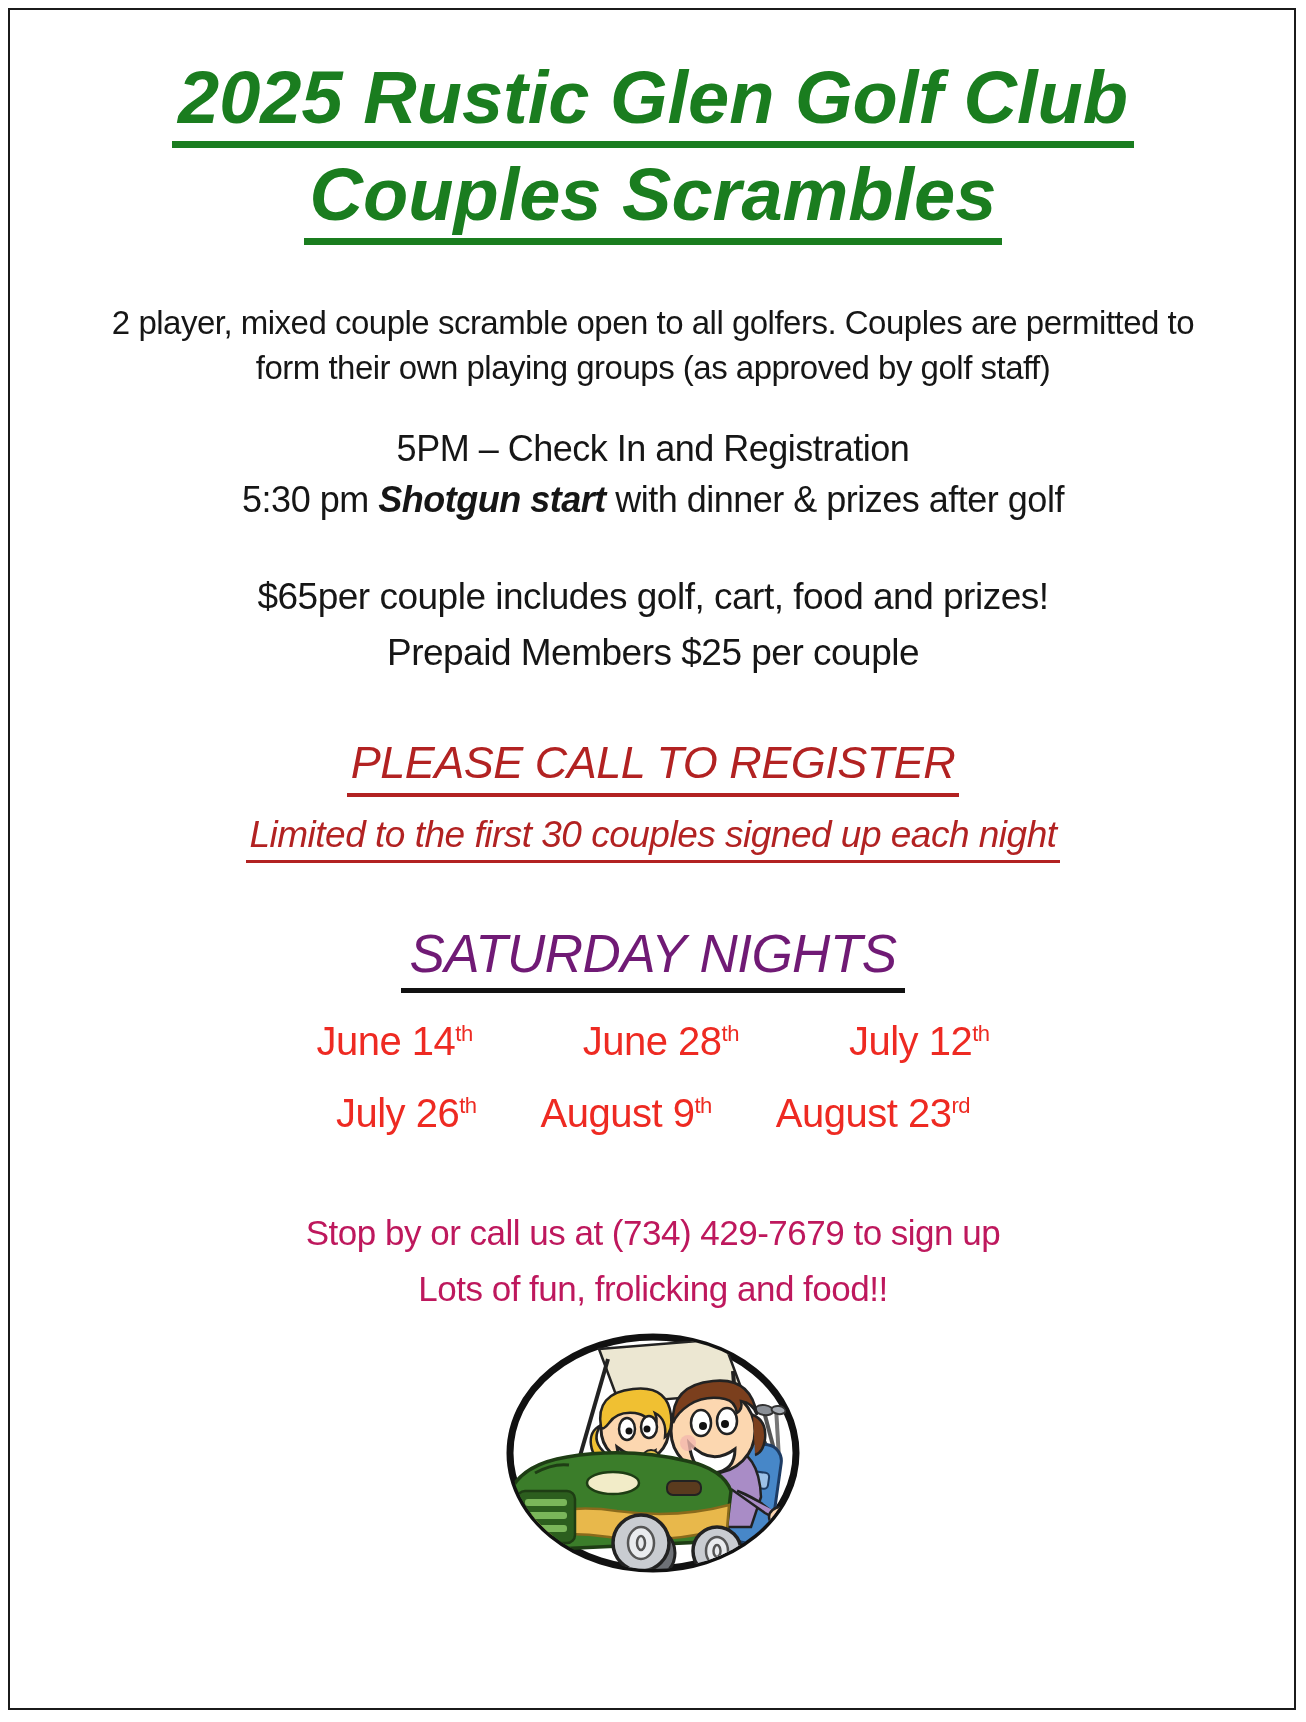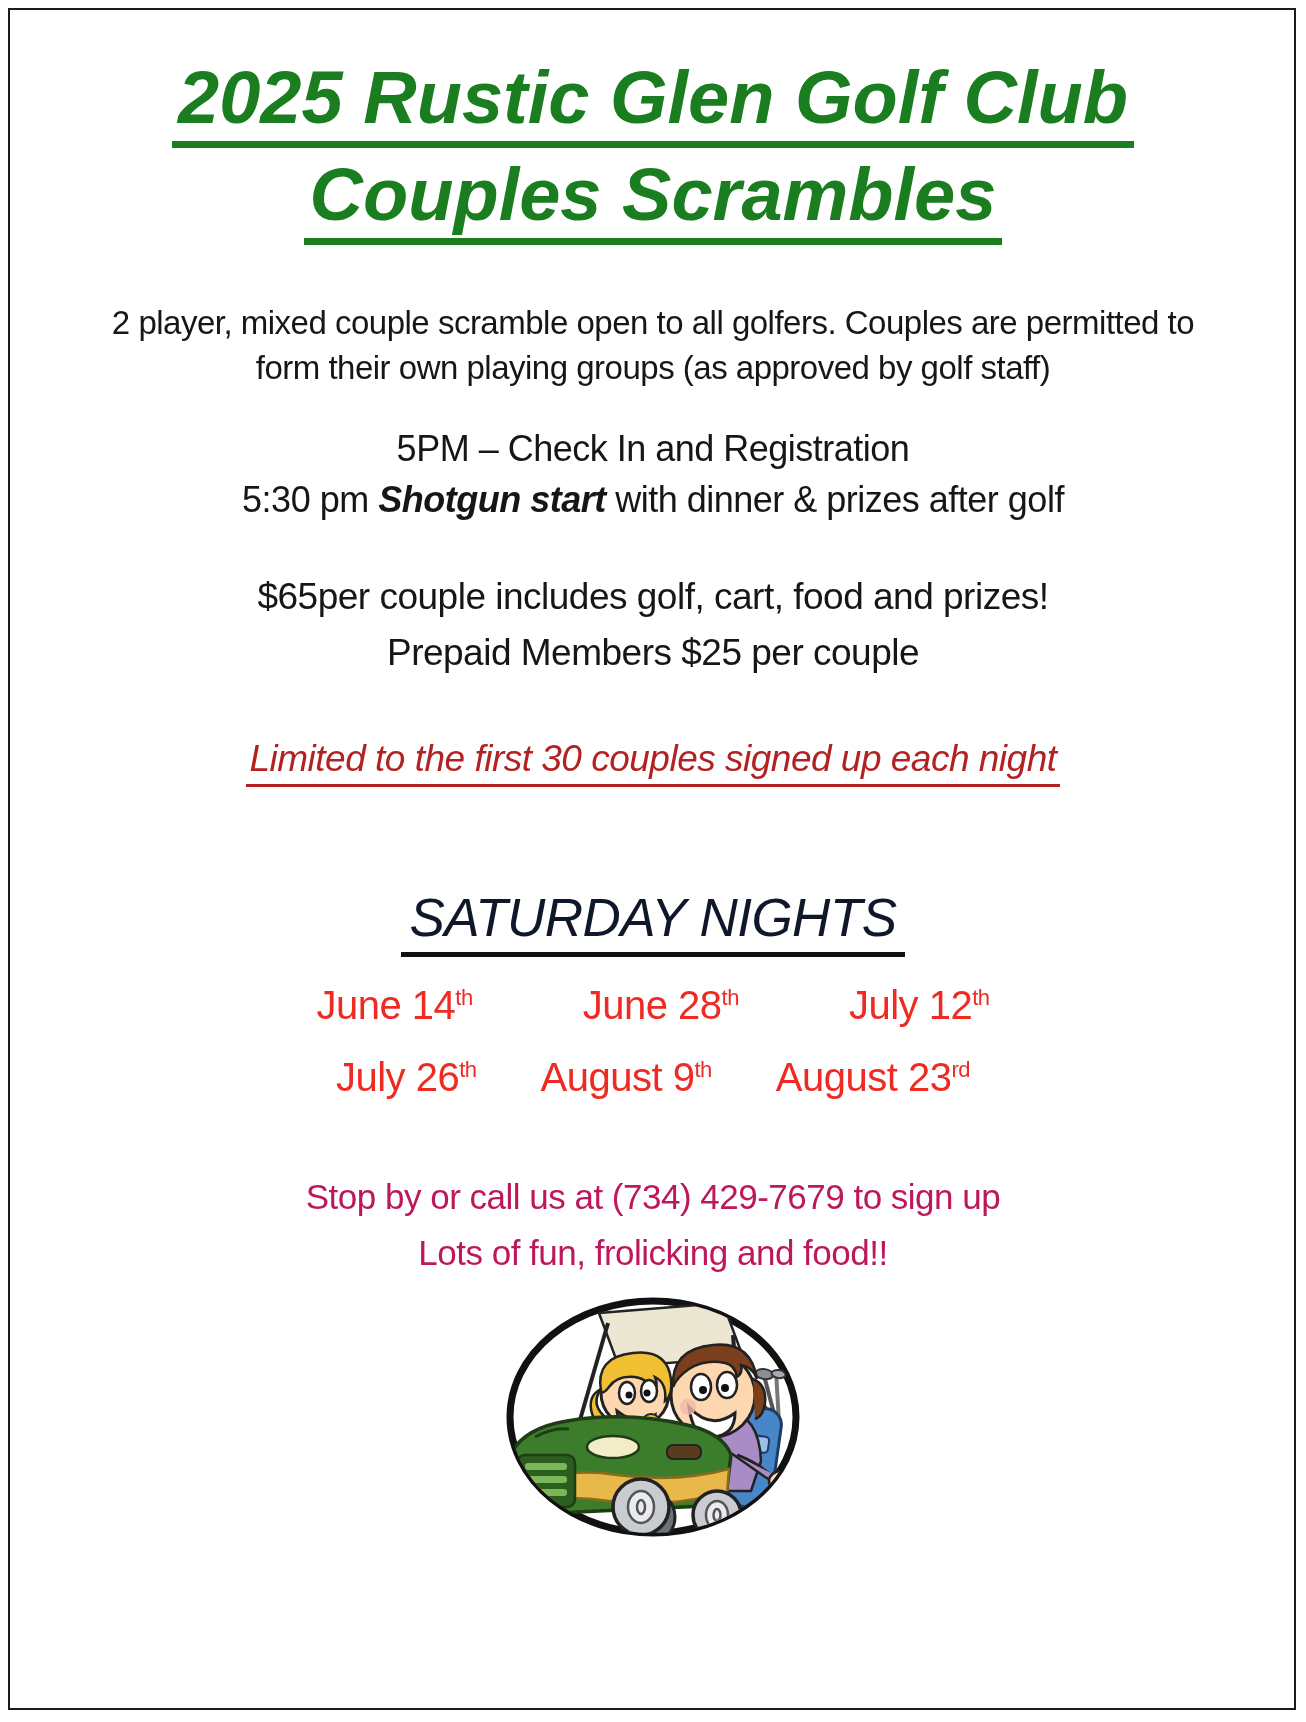--- a/index.html
+++ b/index.html
@@ -64,31 +64,31 @@
     font-style:italic;
     color:#b22222;
   }
   .register .reg-head{
     font-size:45px;line-height:1.25;
   }
   .register .reg-head .u{
     display:inline-block;border-bottom:4px solid #b22222;padding:0 4px 2px 4px;
   }
   .register .reg-sub{
-    font-size:37px;line-height:1.3;
+    font-size:37px;line-height:1.3;margin-top:14px;
   }
   .register .reg-sub .u{
     display:inline-block;border-bottom:3px solid #b22222;padding:0 3px 1px 3px;
   }
   .saturday{
-    margin-top:100px;
+    margin-top:60px;
     font-size:53px;
     font-style:italic;
     font-weight:500;
-    color:#0f172a;
+    color:#701a75;
   }
   .saturday .u{
     display:inline-block;border-bottom:5px solid #111;padding:0 8px 4px 8px;
   }
   .dates{
     margin-top:18px;
     color:#ee2a22;
     font-size:40px;line-height:1.5;
   }
   .date-row{
@@ -130,20 +130,21 @@
       <div>5PM – Check In and Registration</div>
       <div><span>5:30 pm </span><span class="em">Shotgun start</span><span> with dinner &amp; prizes after golf</span></div>
     </div>
 
     <div class="pricing hand">
       <div>$65per couple includes golf, cart, food and prizes!</div>
       <div>Prepaid Members $25 per couple</div>
     </div>
 
     <div class="register hand">
+      <div class="reg-head"><span class="u">PLEASE CALL TO REGISTER</span></div>
       <div class="reg-sub"><span class="u">Limited to the first 30 couples signed up each night</span></div>
     </div>
 
     <div class="saturday hand">
       <span class="u">SATURDAY NIGHTS</span>
     </div>
 
     <div class="dates hand">
       <div class="date-row r1">
         <span class="date-cell"><span>June 14</span><sup>th</sup></span>

